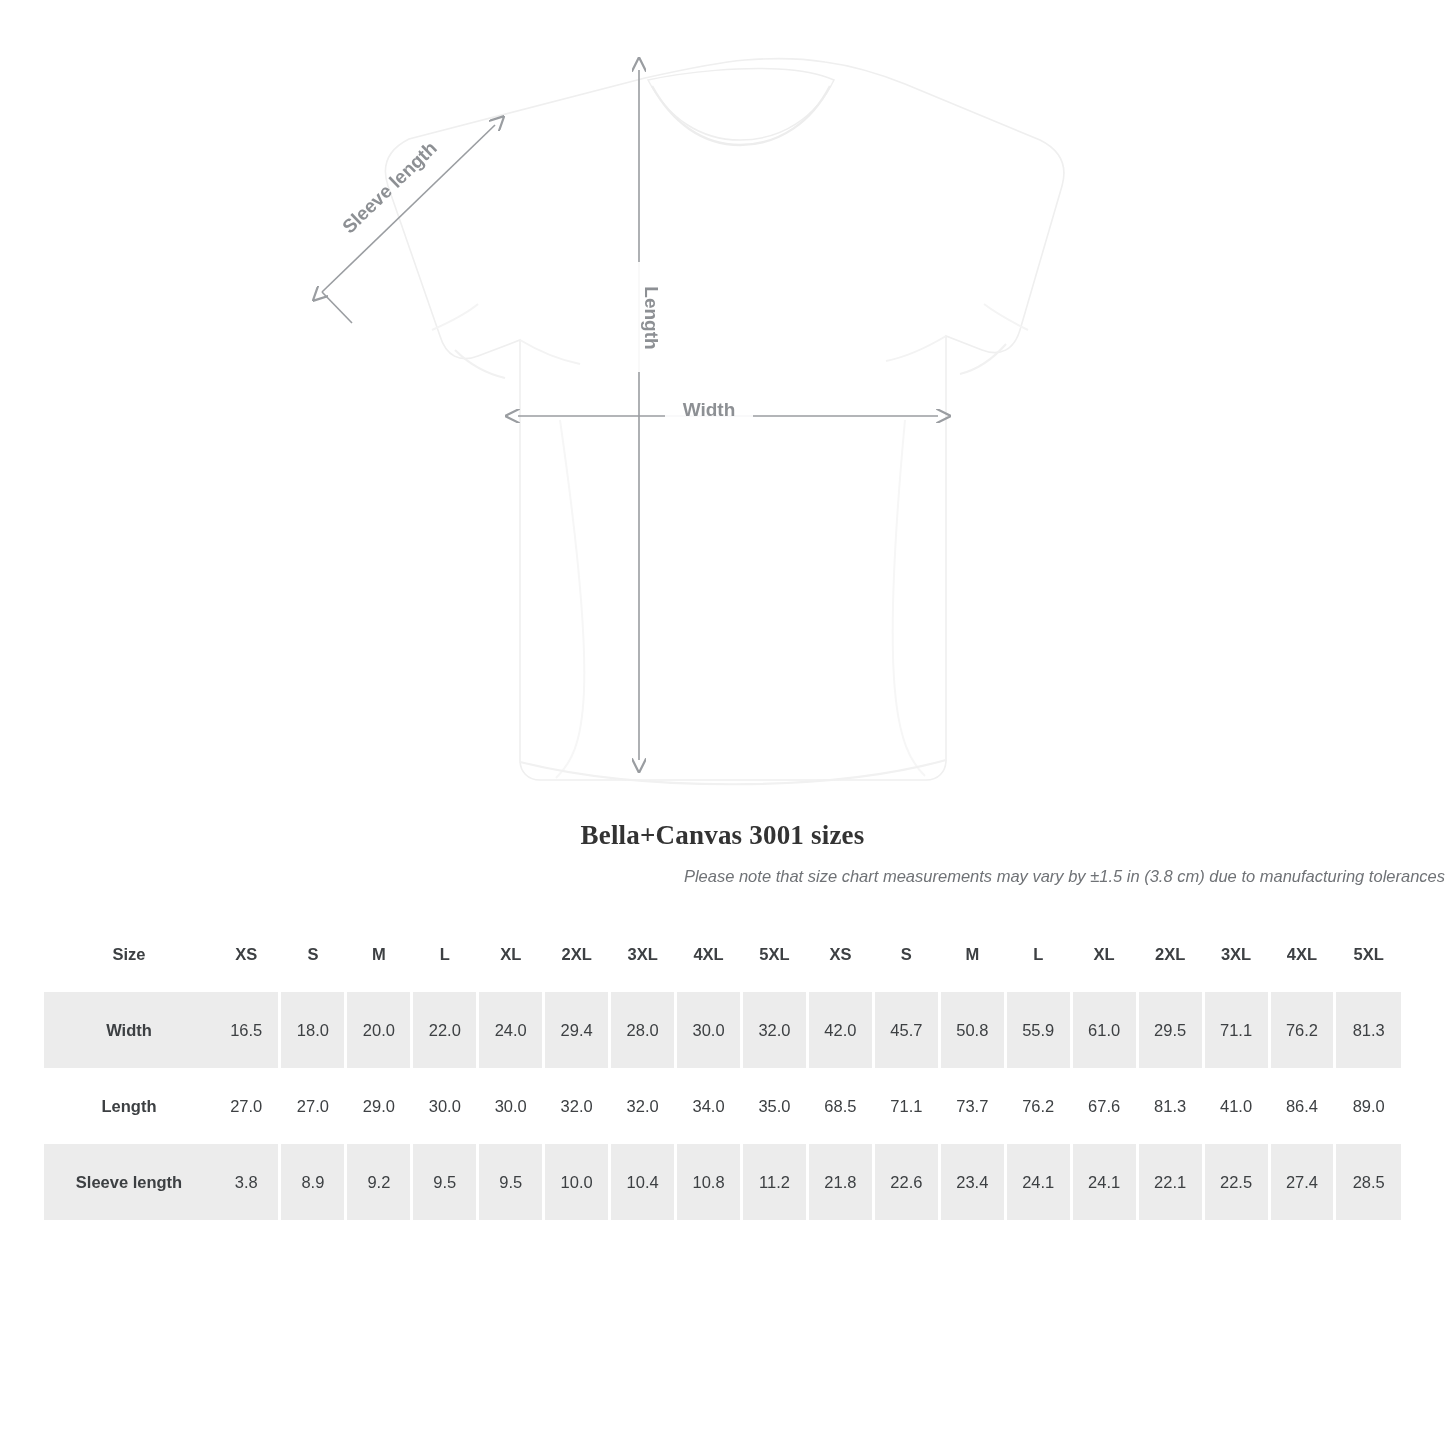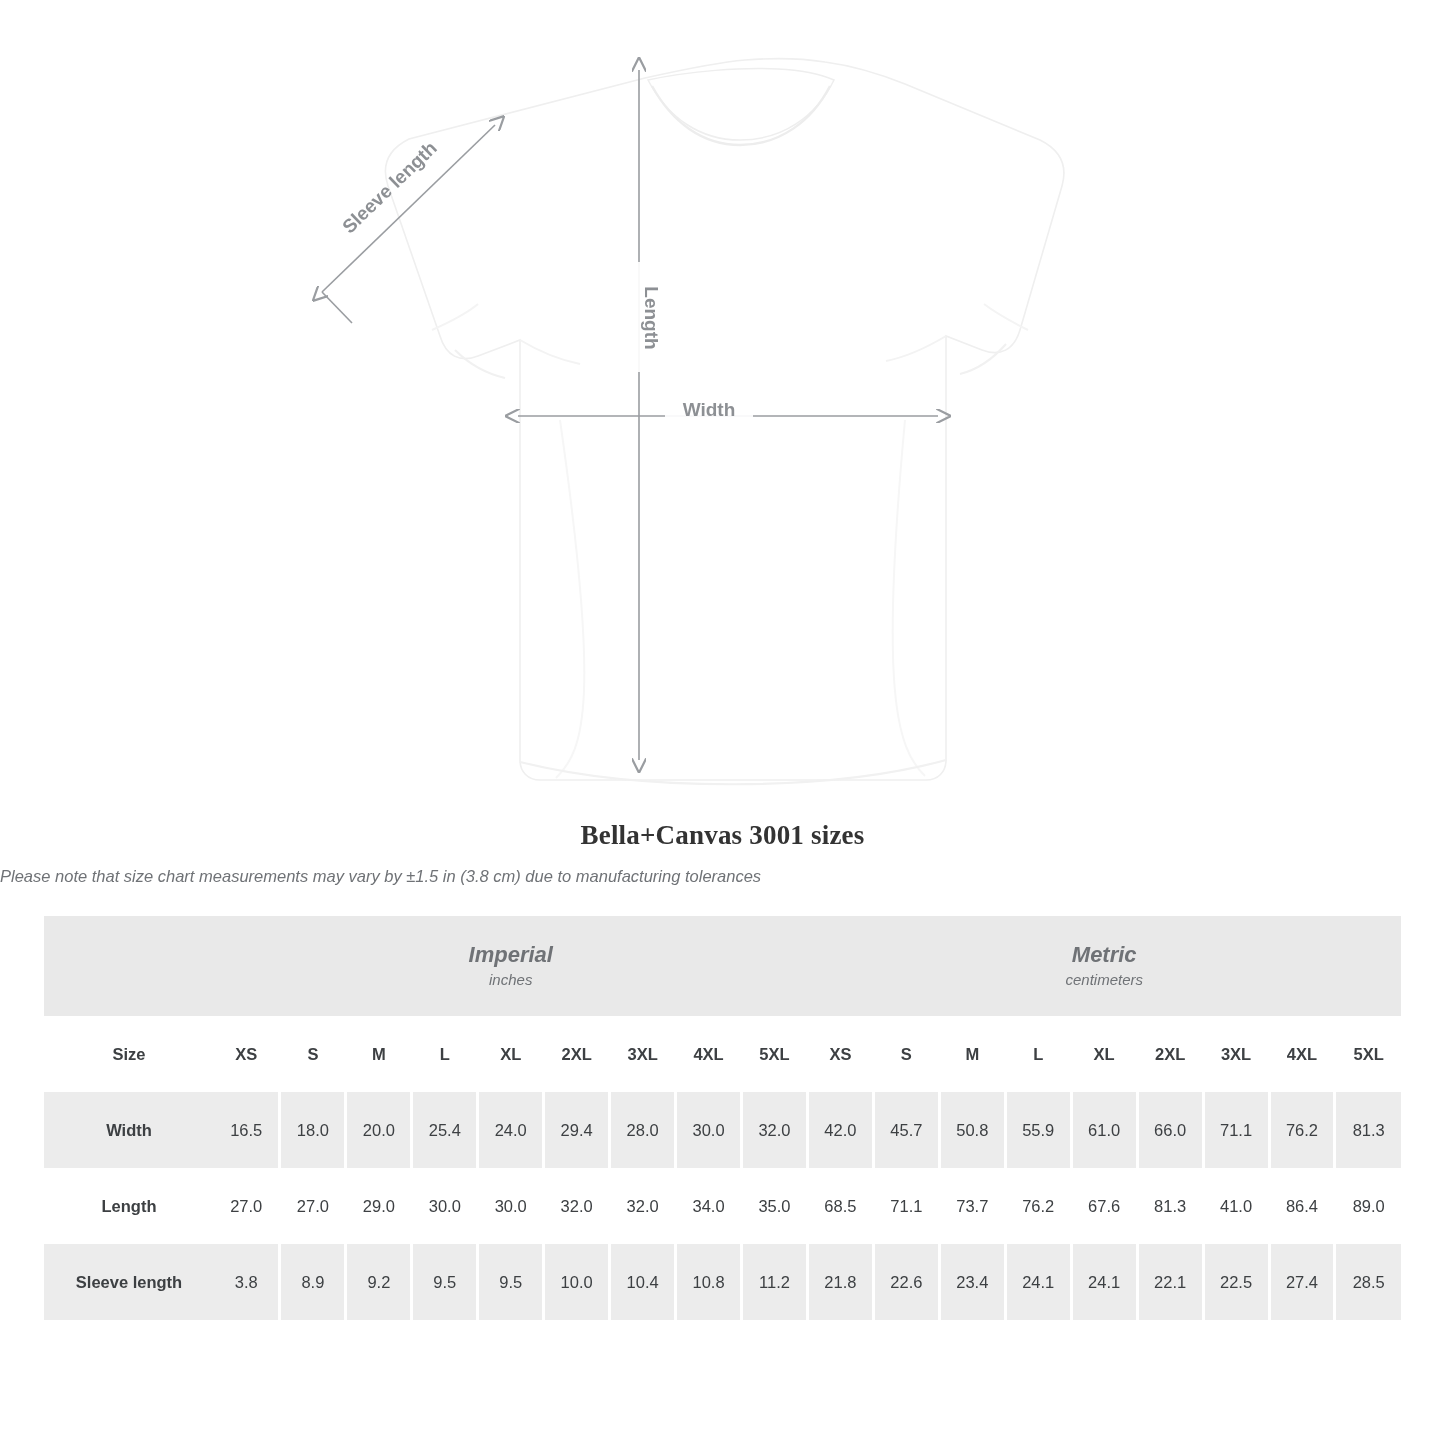--- a/index.html
+++ b/index.html
@@ -35,21 +35,21 @@
     text-align: center;
     font-size: 27px;
     font-weight: bold;
     color: #333333;
     margin: 0;
     padding: 0 0 4px 0;
     letter-spacing: .2px;
     font-family: Liberation Serif, serif;
   }
   .chart-note {
-    text-align: left;
+    text-align: right;
     font-size: 16.5px;
     font-style: italic;
     color: #6f7276;
     margin: 0;
     padding: 12px 0 0 0;
   }
 
   
   .table-wrap {
     padding: 30px 44px 0 44px;
@@ -178,31 +178,20 @@
     <p class="chart-note">Please note that size chart measurements may vary by ±1.5 in (3.8 cm) due to manufacturing tolerances</p>
   </div>
 
   <div class="table-wrap">
     <table class="sizes">
       <colgroup>
         <col class="first-col">
         <col span="18">
       </colgroup>
       <tbody>
-        <tr class="unit-head">
-          <td></td>
-          <td colspan="9">
-            <div class="unit-name">Imperial</div>
-            <div class="unit-sub">inches</div>
-          </td>
-          <td colspan="9">
-            <div class="unit-name">Metric</div>
-            <div class="unit-sub">centimeters</div>
-          </td>
-        </tr>
 
         <tr class="band-white hdr-size">
           <td class="row-label">Size</td>
           <td class="colsep">XS</td>
           <td class="colsep">S</td>
           <td class="colsep">M</td>
           <td class="colsep">L</td>
           <td class="colsep">XL</td>
           <td class="colsep">2XL</td>
           <td class="colsep">3XL</td>
@@ -217,32 +206,32 @@
           <td class="colsep">3XL</td>
           <td class="colsep">4XL</td>
           <td>5XL</td>
         </tr>
 
         <tr class="band-grey">
           <td class="row-label">Width</td>
           <td class="colsep">16.5</td>
           <td class="colsep">18.0</td>
           <td class="colsep">20.0</td>
-          <td class="colsep">25.4</td>
+          <td class="colsep">22.0</td>
           <td class="colsep">24.0</td>
           <td class="colsep">29.4</td>
           <td class="colsep">28.0</td>
           <td class="colsep">30.0</td>
           <td class="colsep">32.0</td>
           <td class="colsep">42.0</td>
           <td class="colsep">45.7</td>
           <td class="colsep">50.8</td>
           <td class="colsep">55.9</td>
           <td class="colsep">61.0</td>
-          <td class="colsep">66.0</td>
+          <td class="colsep">29.5</td>
           <td class="colsep">71.1</td>
           <td class="colsep">76.2</td>
           <td>81.3</td>
         </tr>
 
         <tr class="band-white">
           <td class="row-label">Length</td>
           <td class="colsep">27.0</td>
           <td class="colsep">27.0</td>
           <td class="colsep">29.0</td>

